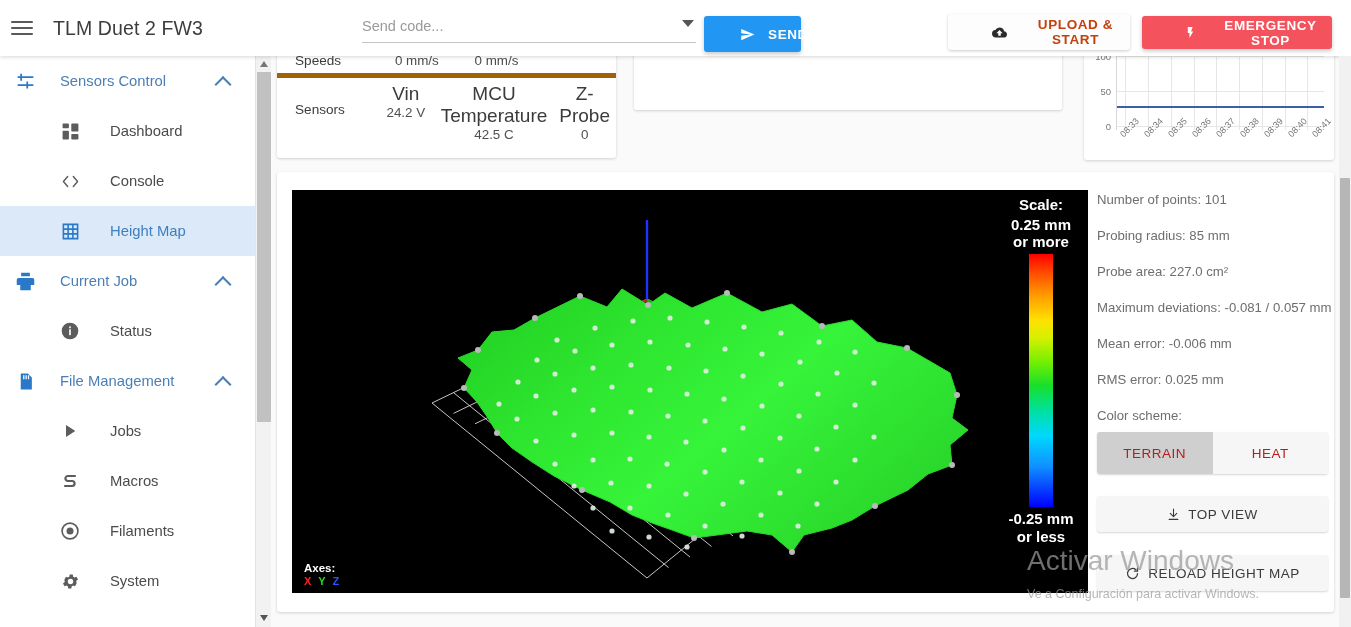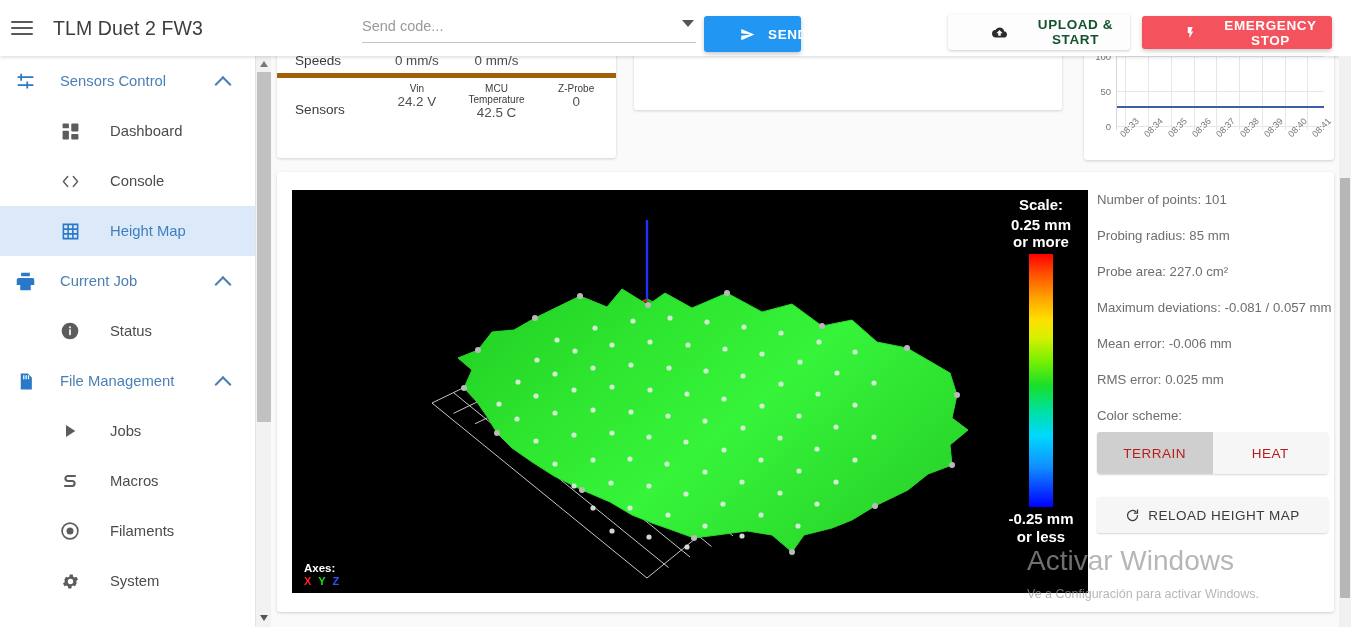--- a/index.html
+++ b/index.html
@@ -48,21 +48,21 @@
     justify-content: center; gap: 12px; border-radius: 3px;
     font-size: 13.5px; font-weight: 600; letter-spacing: .6px; padding-left: 42px;
   }
   .btn-send {
     position: absolute; left: 704px; top: 16px; width: 97px; height: 36px;
     background: #2196f3; color: #fff;
     box-shadow: 0 2px 4px rgba(0,0,0,0.22);
   }
   .btn-upload {
     position: absolute; left: 948px; top: 14px; width: 182px; height: 36px;
-    background: #fdfdfd; color: #14532d; box-shadow: 0 1px 3px rgba(0,0,0,0.20);
+    background: #fdfdfd; color: #c2410c; box-shadow: 0 1px 3px rgba(0,0,0,0.20);
   }
   .btn-estop {
     position: absolute; left: 1142px; top: 16px; width: 190px; height: 33px;
     background: #f4525c; color: #fff; box-shadow: 0 2px 4px rgba(0,0,0,0.22);
   }
   .ic { display:inline-block; line-height:0; }
 
   
   .sidebar {
     position: absolute; left: 0; top: 56px; width: 255px; height: 571px;
@@ -124,21 +124,21 @@
     position: absolute; left: 5px; top: -8px; width: 339px; height: 110px;
     overflow: hidden;
   }
   .srow {
     display: grid; grid-template-columns: 100px 1fr 1fr 1fr;
     border-bottom: 5px solid #a16207;
   }
   .srow.last { border-bottom: none; }
   .scell { padding: 5px 6px; text-align: center; font-size: 13.4px; color: #4c4c4c; }
   .scell.lbl { text-align: left; padding-left: 18px; font-size: 13.6px; color: #3c3c3c; }
-  .scell .hd { display: block; font-size: 10px; color: #3b3b3b; }
+  .scell .hd { display: block; font-size: 19px; color: #3b3b3b; }
   .scell .vl { display: block; font-size: 13.4px; color: #505050; }
   .mid-card {
     position: absolute; left: 362px; top: -8px; width: 428px; height: 62px;
   }
 
   
   .chart-card {
     position: absolute; left: 812px; top: -8px; width: 250px; height: 112px;
     overflow: hidden; padding: 4px 6px 2px 2px;
   }
@@ -641,20 +641,30 @@
         <div class="info-line">Maximum deviations: -0.081 / 0.057 mm</div>
         <div class="info-line">Mean error: -0.006 mm</div>
         <div class="info-line">RMS error: 0.025 mm</div>
 
         <div class="cs-label">Color scheme:</div>
         <div class="seg">
           <div class="on">TERRAIN</div>
           <div class="off">HEAT</div>
         </div>
 
+        <button class="wbtn">
+          <span class="ic">
+            <svg width="13" height="13" viewBox="0 0 24 24" fill="none" stroke="#3b3b3b" stroke-width="2" stroke-linecap="round" stroke-linejoin="round">
+              <line x1="12" y1="2" x2="12" y2="15"></line>
+                <polyline points="6,10 12,16 18,10"></polyline>
+                <line x1="4" y1="21" x2="20" y2="21"></line>
+            </svg>
+          </span>
+          <span>TOP VIEW</span>
+        </button>
 
         <button class="wbtn reload">
           <span class="ic">
             <svg width="15" height="15" viewBox="0 0 24 24" fill="none" stroke="#3b3b3b" stroke-width="2" stroke-linecap="round">
               <path d="M20 12a8 8 0 11-2.6-5.9"></path>
                 <polyline points="20,3 20,8 15,8"></polyline>
             </svg>
           </span>
           <span>RELOAD HEIGHT MAP</span>
         </button>

